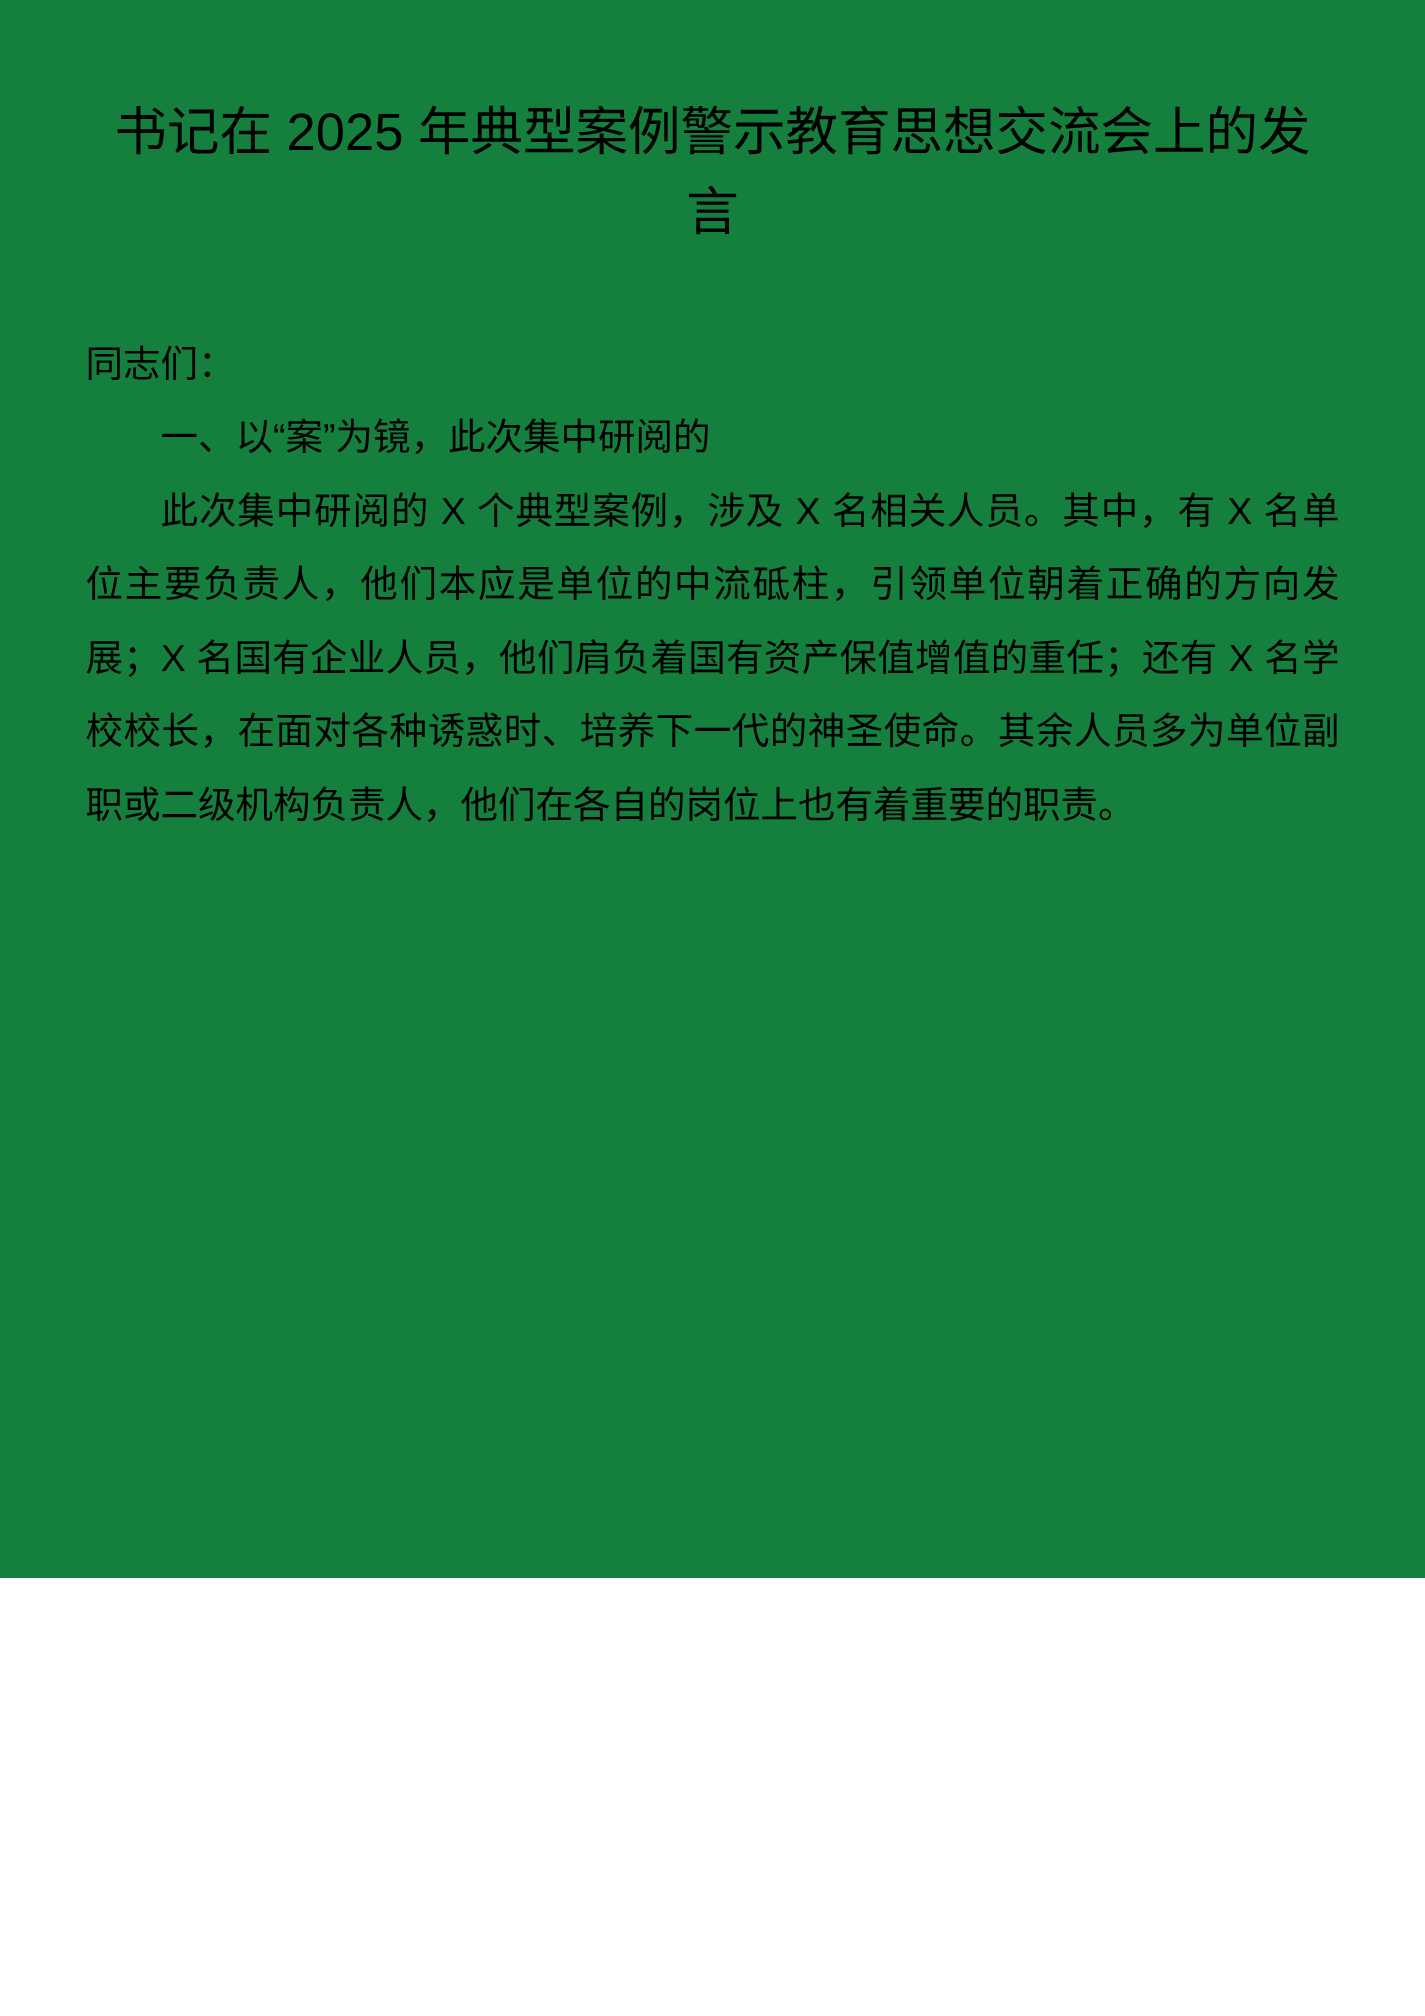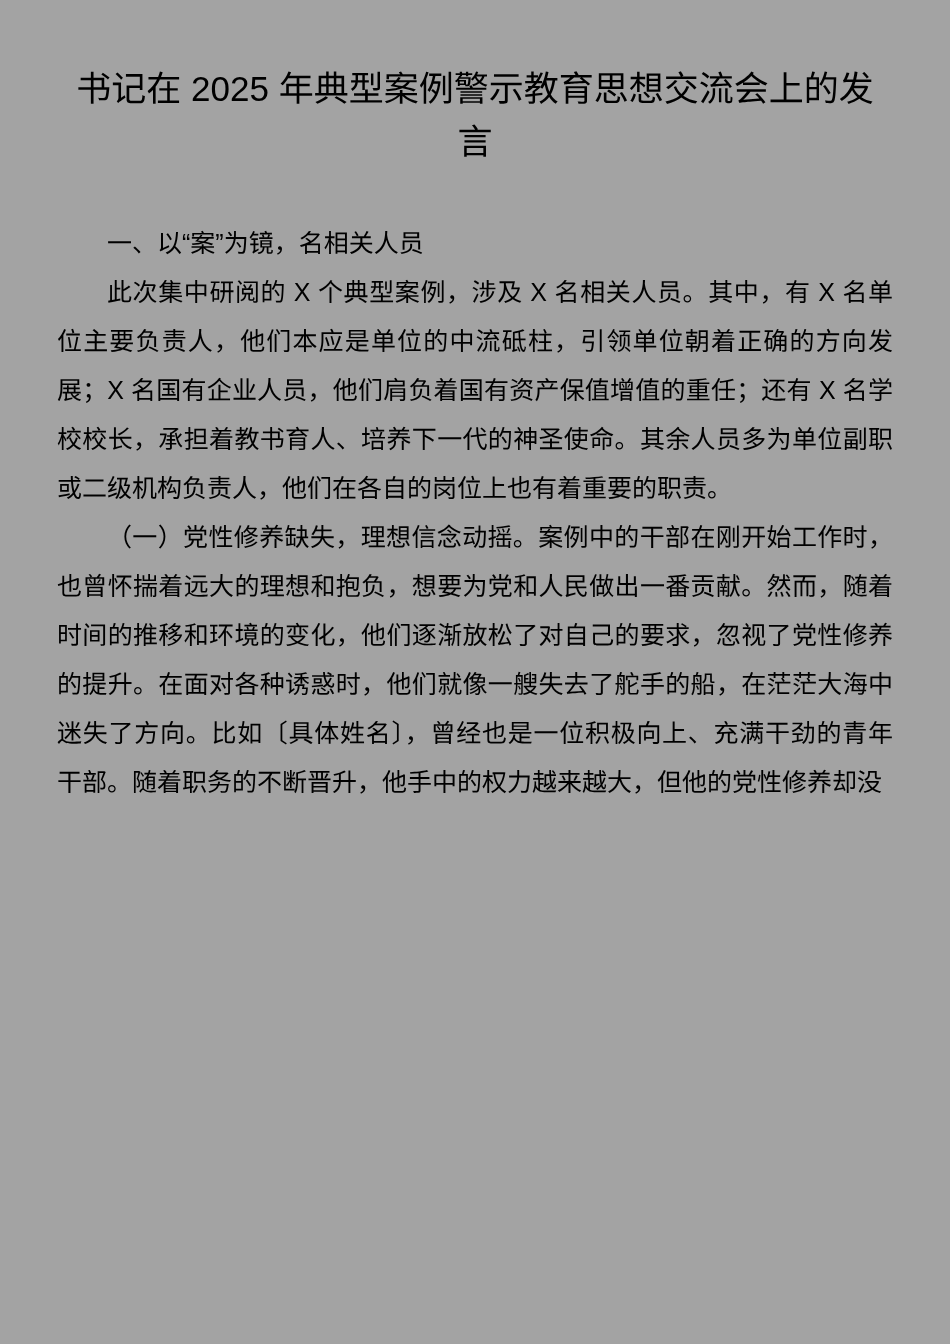--- a/index.html
+++ b/index.html
@@ -3,23 +3,23 @@
 <meta charset="utf-8">
 <style>
   * { margin: 0; padding: 0; box-sizing: border-box; }
   html, body {
     background: #ffffff;
     font-family: "Liberation Sans", "DejaVu Sans", sans-serif;
   }
   .page {
     position: relative;
     width: 950px;
-    height: 1344px;
+    height: 1052px;
     margin: 0 auto;
-    background: #a3a3a3;
+    background: #15803d;
     color: #000000;
     padding: 62px 57px 0 57px;
     overflow: hidden;
   }
   .doc-title {
     font-size: 35px;
     font-weight: 400;
     line-height: 53px;
     text-align: center;
     max-width: 815px;
@@ -40,22 +40,22 @@
     text-indent: 0;
   }
 </style>
 </head>
 <body>
 
 <div class="page">
 
   <h1 class="doc-title">书记在 2025 年典型案例警示教育思想交流会上的发言</h1>
 
+  <p class="para salutation">同志们：</p>
 
 
-  <p class="para indent">一、以“案”为镜，名相关人员</p>
+  <p class="para indent">一、以“案”为镜，此次集中研阅的</p>
 
-  <p class="para indent">此次集中研阅的 X 个典型案例，涉及 X 名相关人员。其中，有 X 名单位主要负责人，他们本应是单位的中流砥柱，引领单位朝着正确的方向发展；X 名国有企业人员，他们肩负着国有资产保值增值的重任；还有 X 名学校校长，承担着教书育人、培养下一代的神圣使命。其余人员多为单位副职或二级机构负责人，他们在各自的岗位上也有着重要的职责。</p>
+  <p class="para indent">此次集中研阅的 X 个典型案例，涉及 X 名相关人员。其中，有 X 名单位主要负责人，他们本应是单位的中流砥柱，引领单位朝着正确的方向发展；X 名国有企业人员，他们肩负着国有资产保值增值的重任；还有 X 名学校校长，在面对各种诱惑时、培养下一代的神圣使命。其余人员多为单位副职或二级机构负责人，他们在各自的岗位上也有着重要的职责。</p>
 
 
-  <p class="para indent">（一）党性修养缺失，理想信念动摇。案例中的干部在刚开始工作时，也曾怀揣着远大的理想和抱负，想要为党和人民做出一番贡献。然而，随着时间的推移和环境的变化，他们逐渐放松了对自己的要求，忽视了党性修养的提升。在面对各种诱惑时，他们就像一艘失去了舵手的船，在茫茫大海中迷失了方向。比如〔具体姓名〕，曾经也是一位积极向上、充满干劲的青年干部。随着职务的不断晋升，他手中的权力越来越大，但他的党性修养却没</p>
 
 </div>
 
 </body></html>

